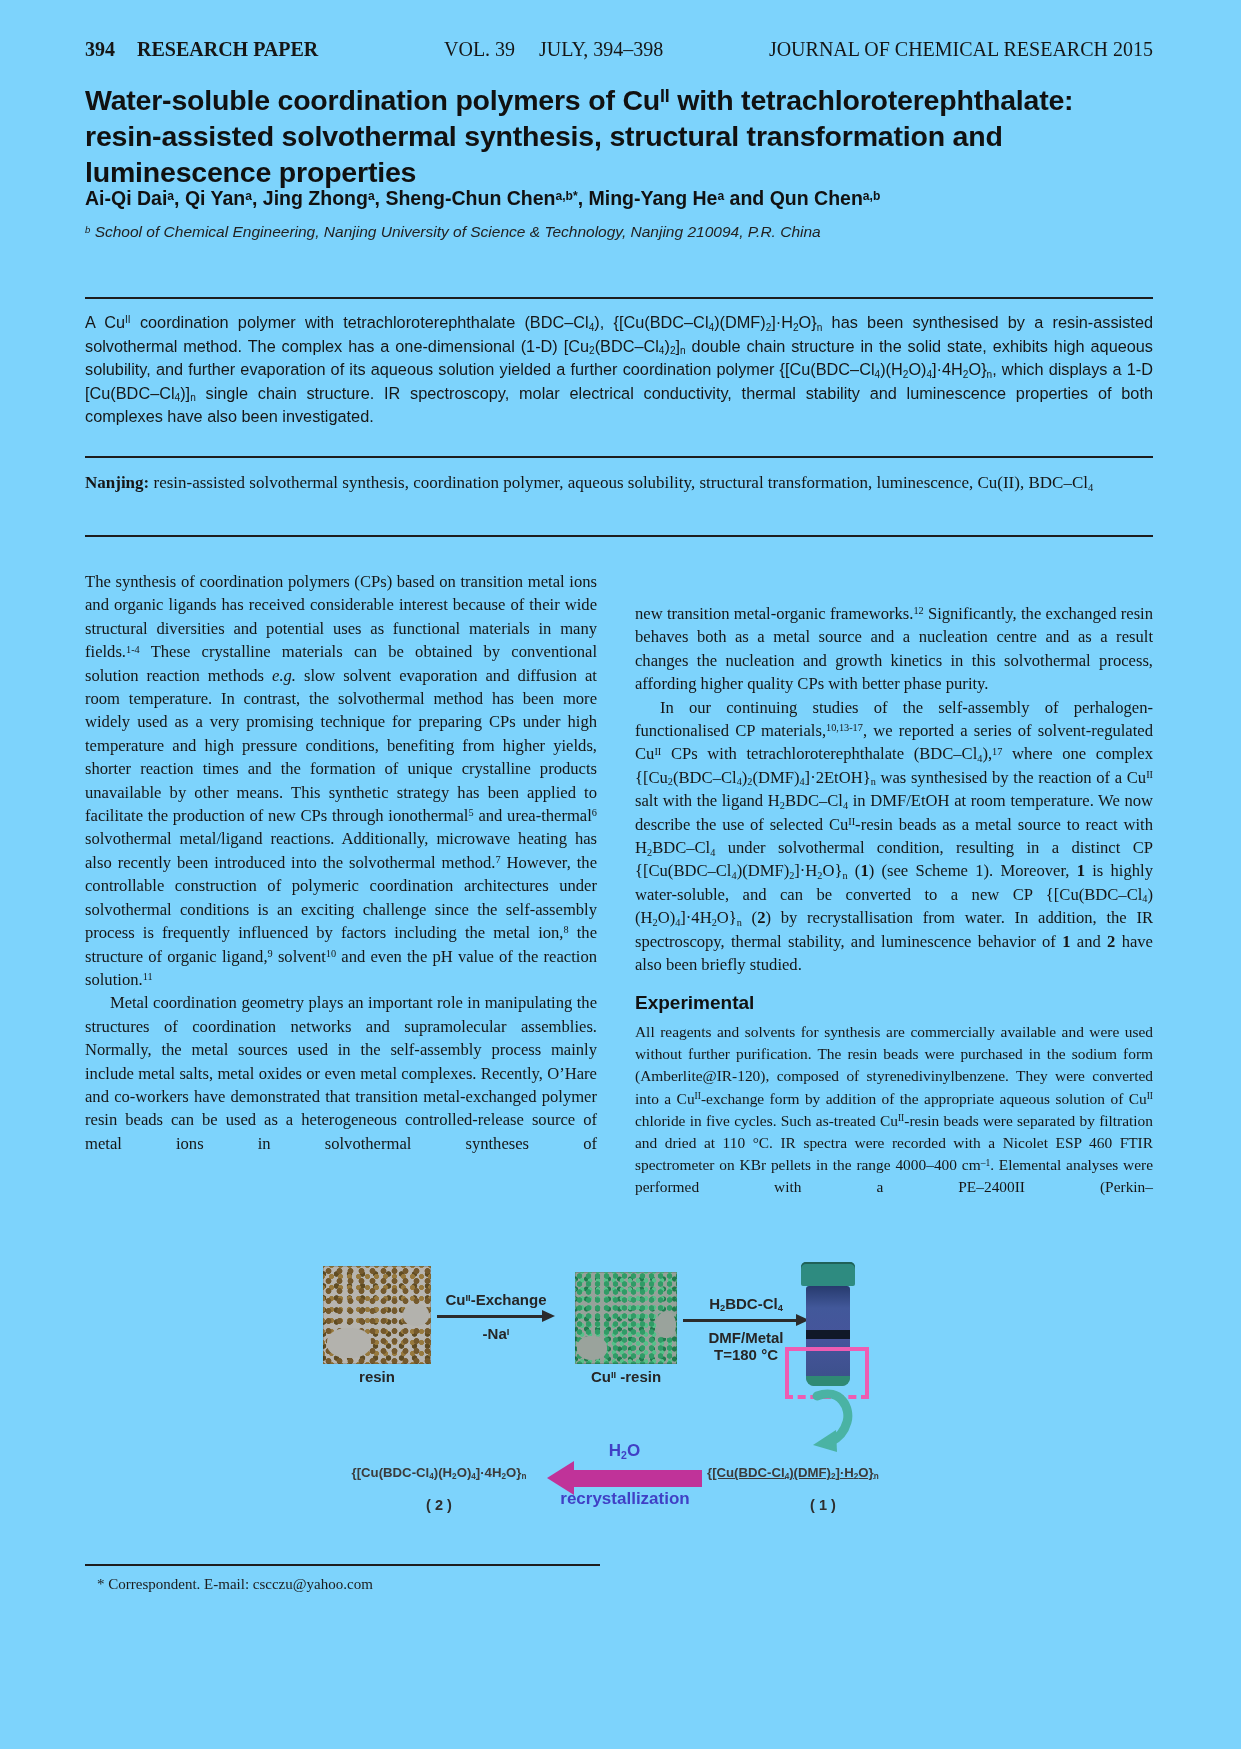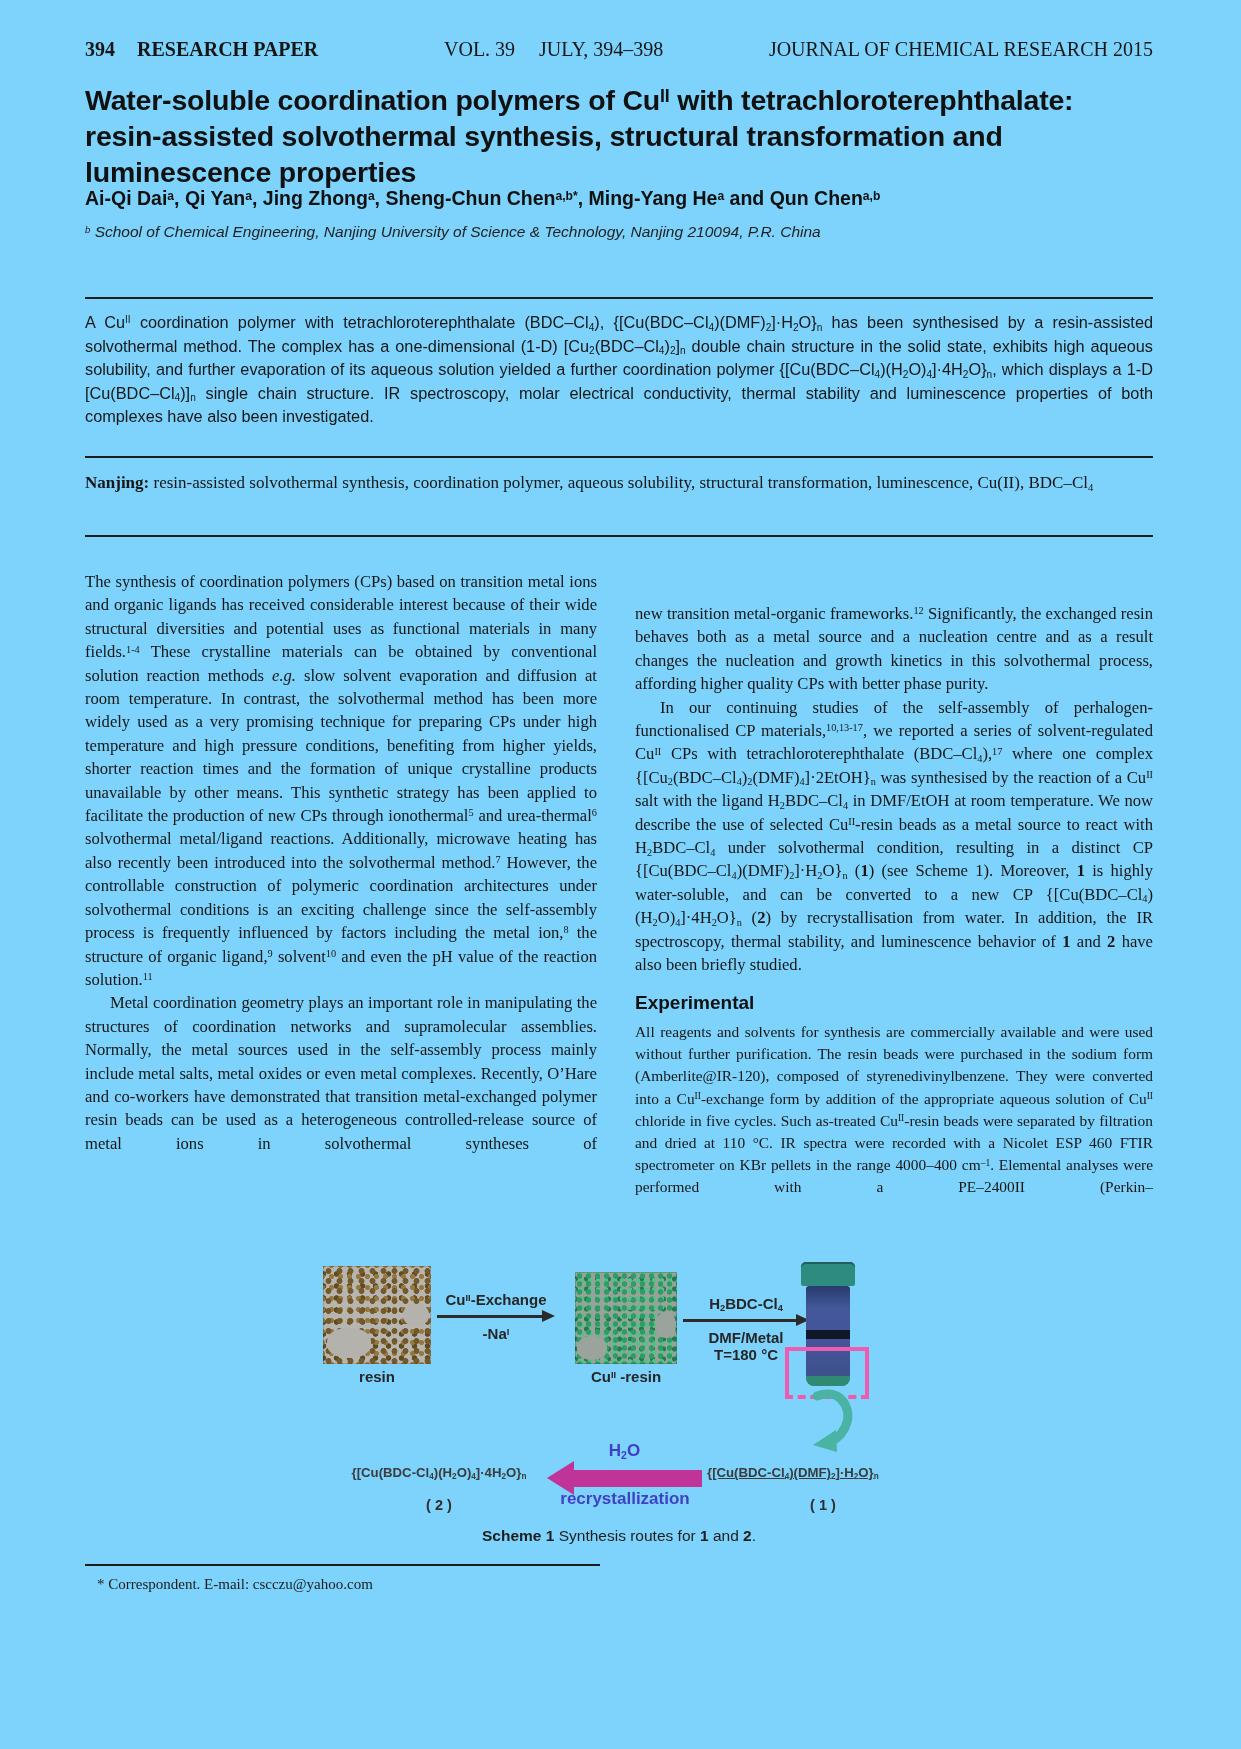--- a/index.html
+++ b/index.html
@@ -168,19 +168,18 @@
     <div class="abs s-blue" style="left:462px;top:186px;width:155px;">H<sub>2</sub>O</div>
     <div class="abs m-arrow" style="left:462px;top:206px;">
       <span class="m-head"></span>
       <span class="m-bar"></span>
     </div>
     <div class="abs s-blue" style="left:455px;top:234px;width:170px;">recrystallization</div>
 
     <div class="abs s-formula" style="left:622px;top:210px;width:232px;text-decoration:underline;">{[Cu(BDC-Cl<sub>4</sub>)(DMF)<sub>2</sub>]·H<sub>2</sub>O}<sub>n</sub></div>
     <div class="abs s-num" style="left:622px;top:242px;width:232px;">( 1 )</div>
 
-    <div class="abs caption" style="left:0;top:272px;width:1068px;"><b>Scheme 1</b> Synthesis routes for <b>1</b> and <b>2</b>.</div>
   </div>
 
   <div class="abs fn-rule" style="top:1564px;"></div>
   <p class="abs fn" style="left:97px;top:1576px;margin:0;">* Correspondent. E-mail: cscczu@yahoo.com</p>
 
 </div>
 
 </body></html>

